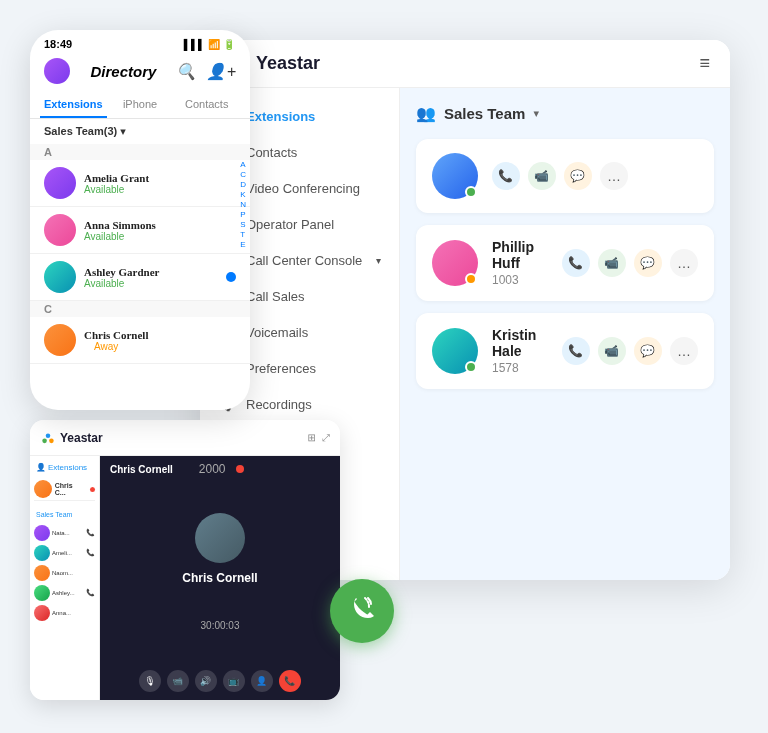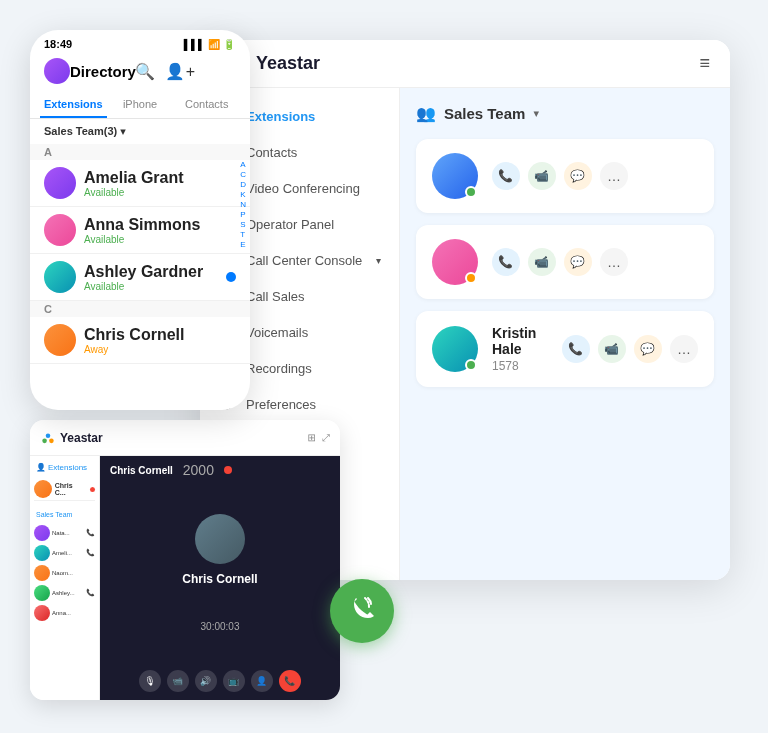--- a/index.html
+++ b/index.html
@@ -35,22 +35,23 @@
     }
     .phone-status-icons {
       display: flex;
       gap: 3px;
       align-items: center;
       font-size: 10px;
     }
     .phone-header {
       display: flex;
       align-items: center;
-      justify-content: flex-start;
+      justify-content: space-between;
       padding: 4px 14px 8px;
+      font-style: italic;
     }
     .phone-header-avatar {
       width: 26px;
       height: 26px;
       border-radius: 50%;
       background: linear-gradient(135deg, #f093fb, #f5576c);
     }
     .phone-header-title {
       font-size: 15px;
       font-weight: 600;
@@ -101,29 +102,30 @@
       gap: 8px;
     }
     .phone-contact-avatar {
       width: 32px;
       height: 32px;
       border-radius: 50%;
       flex-shrink: 0;
     }
     .phone-contact-info { flex: 1; }
     .phone-contact-name {
-      font-size: 16px;
+      font-size: 11px;
       font-weight: 600;
       color: #222;
+      font-family: Liberation Serif, serif;
     }
     .phone-contact-status {
       font-size: 10px;
       color: #4CAF50;
     }
-    .phone-contact-status.away { color: #FF9800; }
+    .phone-contact-status.away { color: #FF9800; margin-left: 10px; }
     .az-sidebar {
       position: absolute;
       right: 4px;
       top: 130px;
       display: flex;
       flex-direction: column;
       gap: 1px;
       font-size: 8px;
       color: #007AFF;
     }
@@ -344,21 +346,21 @@
       display: flex;
       align-items: center;
       padding: 6px 10px;
       gap: 6px;
     }
     .video-call-name {
       font-size: 10px;
       color: #fff;
       font-weight: 600;
     }
-    .video-call-ext { font-size: 14px; color: #aaa; margin-left: 4px; }
+    .video-call-ext { font-size: 12px; color: #aaa; margin-left: 20px; }
     .red-dot { width: 8px; height: 8px; border-radius: 50%; background: #f44336; margin-left: 4px; }
     .video-main {
       flex: 1;
       display: flex;
       align-items: center;
       justify-content: center;
       flex-direction: column;
     }
     .video-avatar {
       width: 50px;
@@ -552,27 +554,27 @@
         <span class="nav-icon">📄</span>
         <span>Call Sales</span>
       </div>
 
       <div class="sidebar-nav-item">
         <span class="nav-icon">🔊</span>
         <span>Voicemails</span>
       </div>
 
       <div class="sidebar-nav-item">
+        <span class="nav-icon">⚙</span>
+        <span>Preferences</span>
+      </div>
+
+      <div class="sidebar-nav-item">
         <span class="nav-icon">🎙</span>
         <span>Recordings</span>
-      </div>
-
-      <div class="sidebar-nav-item">
-        <span class="nav-icon">⚙</span>
-        <span>Preferences</span>
       </div>
     </div>
 
     <div class="desktop-content">
       <div class="content-header">
         <span class="content-header-icon">👥</span>
         <span class="content-header-title">Sales Team</span>
         <span class="content-header-chevron">▾</span>
       </div>
 
@@ -584,20 +586,24 @@
           <div class="action-btn phone">📞</div>
           <div class="action-btn video">📹</div>
           <div class="action-btn chat">💬</div>
           <div class="action-btn more">…</div>
         </div>
       </div>
 
       <div class="contact-card">
         <div class="contact-card-avatar av-pink">
           <div class="status-dot orange"></div>
+        </div>
+        <div class="contact-card-info">
+          <div class="contact-card-name">Phillip Huff</div>
+          <div class="contact-card-ext">1003</div>
         </div>
         <div class="contact-card-actions">
           <div class="action-btn phone">📞</div>
           <div class="action-btn video">📹</div>
           <div class="action-btn chat">💬</div>
           <div class="action-btn more">…</div>
         </div>
       </div>
 
       <div class="contact-card">

